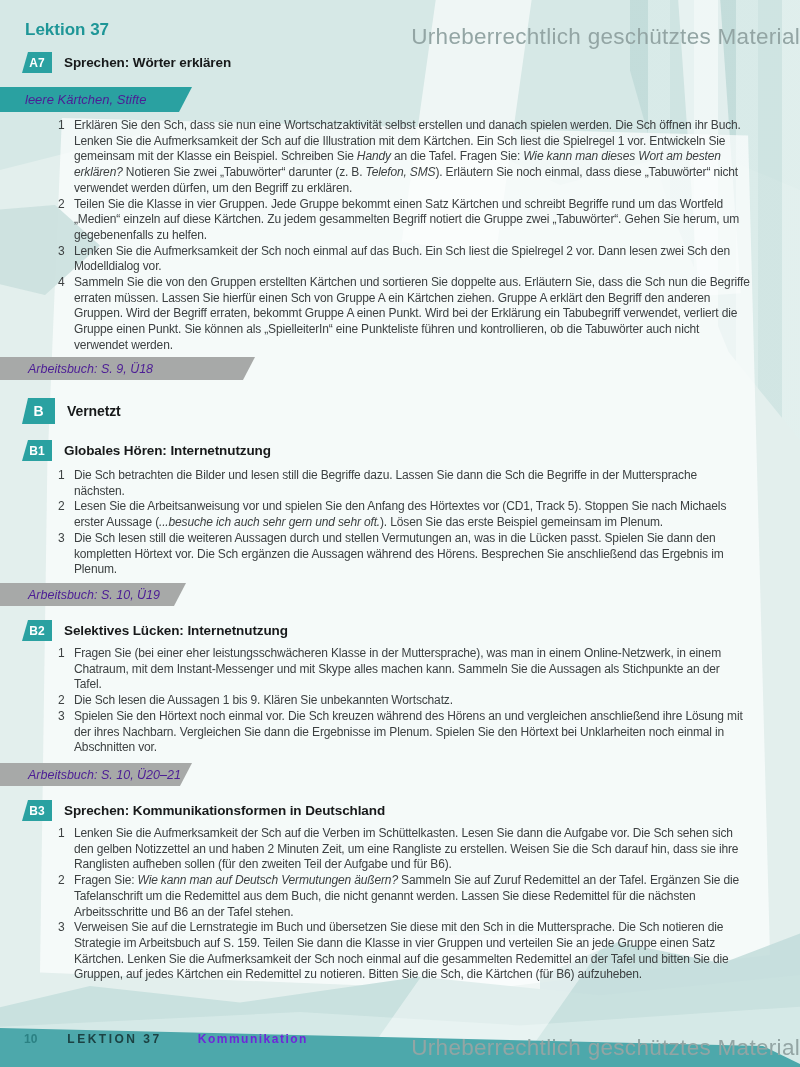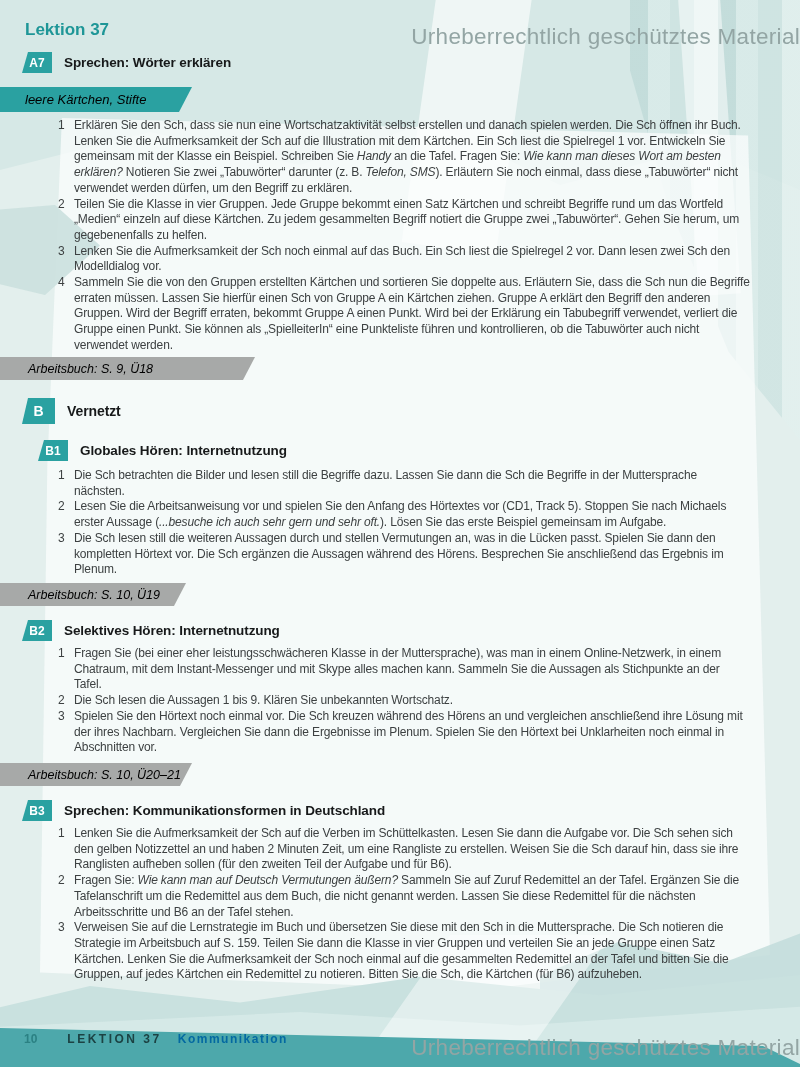--- a/index.html
+++ b/index.html
@@ -27,57 +27,57 @@
     clip-path:polygon(0 40%,300px 18%,520px 38%,800px 10%,800px 100%,0 100%);}
   .bg-bottom-white{left:410px;top:935px;width:160px;height:115px;background:rgba(255,255,255,.45);transform:skewX(-35deg);}
 
   
   .footer-band{position:absolute;left:0;top:1022px;width:800px;height:45px;background:#4da8ab;
     clip-path:polygon(0 6px,763px 24px,800px 42px,800px 45px,0 45px);z-index:4;}
   .footer-text{position:absolute;left:24px;top:1032px;z-index:6;display:flex;align-items:center;
     font-weight:bold;font-size:12px;}
   .footer-num{color:#2b8183;}
   .footer-lesson{color:#1c4243;letter-spacing:2.5px;margin-left:30px;}
-  .footer-chapter{color:#0369a1;letter-spacing:1.5px;margin-left:16px;}
+  .footer-chapter{color:#6d28d9;letter-spacing:1.5px;margin-left:36px;}
 
   
   .watermark{position:absolute;left:0;width:800px;text-align:right;font-size:22.5px;
     color:#93a5a4;letter-spacing:.3px;z-index:7;}
   .wm-top{top:24px;}
   .wm-bottom{top:1035px;}
 
   
   .lesson-label{position:absolute;left:25px;top:20px;font-size:17px;font-weight:bold;color:#1e9697;z-index:3;}
   .sec-head{position:absolute;left:22px;display:flex;align-items:center;gap:12px;z-index:3;}
   .badge{display:inline-flex;align-items:center;justify-content:center;background:#2aa1a1;color:#fff;
     font-weight:bold;clip-path:polygon(6px 0,100% 0,100% 100%,0 100%);}
   .badge-small{width:30px;height:21px;font-size:12px;}
   .badge-big{width:33px;height:26px;font-size:14px;}
   .sec-title{font-size:13.5px;font-weight:bold;color:#17191a;letter-spacing:-.1px;}
   .sec-title-big{font-size:14px;}
 
   
-  .ribbon{position:absolute;left:0;color:#000000;font-style:italic;display:flex;align-items:center;
+  .ribbon{position:absolute;left:0;color:#4c1d95;font-style:italic;display:flex;align-items:center;
     padding-left:25px;box-sizing:border-box;z-index:3;}
   .ribbon-teal{top:87px;width:192px;height:25px;background:#2aa1a1;font-size:13px;
     clip-path:polygon(0 0,100% 0,calc(100% - 13px) 100%,0 100%);}
   .ribbon-gray{background:#a7a9a8;height:23px;font-size:12.5px;
     clip-path:polygon(0 0,100% 0,calc(100% - 12px) 100%,0 100%);padding-left:28px;}
 
   
   .list{position:absolute;left:58px;width:692px;font-size:12px;line-height:15.7px;
     color:#3d4142;letter-spacing:-.15px;z-index:3;}
   .li{display:flex;}
   .num{width:16px;flex:0 0 16px;}
   .li-text{flex:1;}
   em{font-style:italic;}
 
   
   #head-a7{top:52px;} #list-a7{top:118px;} #arb-a7{top:357px;width:255px;}
-  #head-b{top:398px;} #head-b1{top:440px;margin-left:16px;} #list-b1{top:468px;} #arb-b1{top:583px;width:186px;}
+  #head-b{top:398px;} #head-b1{top:440px;} #list-b1{top:468px;} #arb-b1{top:583px;width:186px;}
   #head-b2{top:620px;} #list-b2{top:646px;} #arb-b2{top:763px;width:192px;font-style:italic;}
   #head-b3{top:800px;} #list-b3{top:826px;}
 </style>
 </head>
 <body>
 
 <div class="page">
 
   <div class="bg bg-top"></div>
   <div class="bg bg-right-strokes"></div>
@@ -128,32 +128,32 @@
     <span class="badge badge-small">B1</span>
     <span class="sec-title">Globales Hören: Internetnutzung</span>
   </div>
   <div class="list" id="list-b1">
       <div class="li">
         <span class="num">1</span>
         <span class="li-text"><span>Die Sch betrachten die Bilder und lesen still die Begriffe dazu. Lassen Sie dann die Sch die Begriffe in der Muttersprache nächsten.</span></span>
       </div>
       <div class="li">
         <span class="num">2</span>
-        <span class="li-text"><span>Lesen Sie die Arbeitsanweisung vor und spielen Sie den Anfang des Hörtextes vor (CD1, Track 5). Stoppen Sie nach Michaels erster Aussage (</span><em>...besuche ich auch sehr gern und sehr oft.</em><span>). Lösen Sie das erste Beispiel gemeinsam im Aufgabe.</span></span>
+        <span class="li-text"><span>Lesen Sie die Arbeitsanweisung vor und spielen Sie den Anfang des Hörtextes vor (CD1, Track 5). Stoppen Sie nach Michaels erster Aussage (</span><em>...besuche ich auch sehr gern und sehr oft.</em><span>). Lösen Sie das erste Beispiel gemeinsam im Plenum.</span></span>
       </div>
       <div class="li">
         <span class="num">3</span>
         <span class="li-text"><span>Die Sch lesen still die weiteren Aussagen durch und stellen Vermutungen an, was in die Lücken passt. Spielen Sie dann den kompletten Hörtext vor. Die Sch ergänzen die Aussagen während des Hörens. Besprechen Sie anschließend das Ergebnis im Plenum.</span></span>
       </div>
     </div>
   <div class="ribbon ribbon-gray" id="arb-b1">Arbeitsbuch: S. 10, Ü19</div>
 
   <div class="sec-head" id="head-b2">
     <span class="badge badge-small">B2</span>
-    <span class="sec-title">Selektives Hören: Internetnutzung</span>
+    <span class="sec-title">Selektives Lücken: Internetnutzung</span>
   </div>
   <div class="list" id="list-b2">
       <div class="li">
         <span class="num">1</span>
         <span class="li-text"><span>Fragen Sie (bei einer eher leistungsschwächeren Klasse in der Muttersprache), was man in einem Online-Netzwerk, in einem Chatraum, mit dem Instant-Messenger und mit Skype alles machen kann. Sammeln Sie die Aussagen als Stichpunkte an der Tafel.</span></span>
       </div>
       <div class="li">
         <span class="num">2</span>
         <span class="li-text"><span>Die Sch lesen die Aussagen 1 bis 9. Klären Sie unbekannten Wortschatz.</span></span>
       </div>

